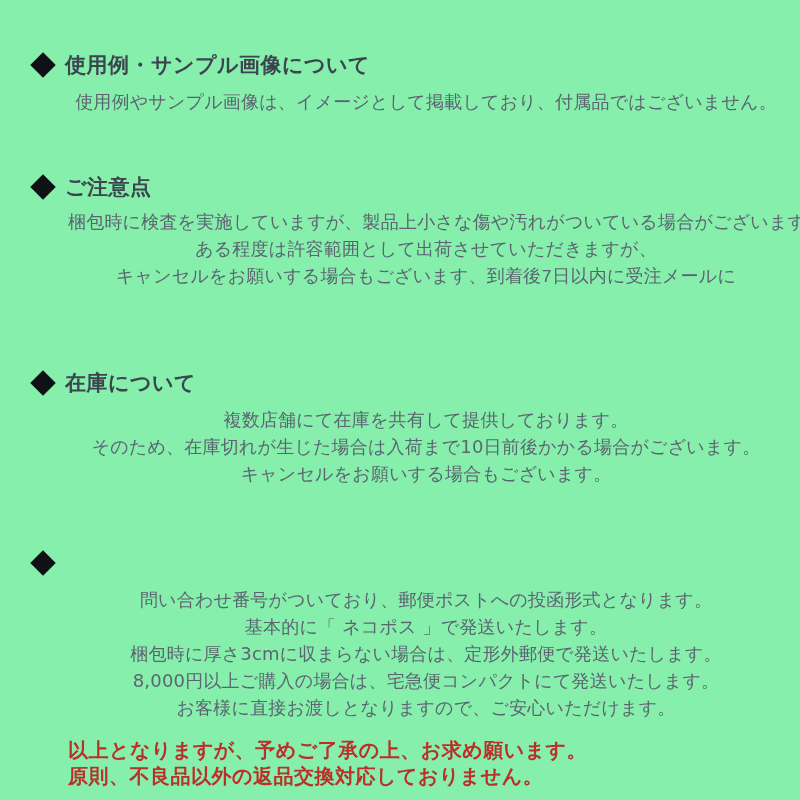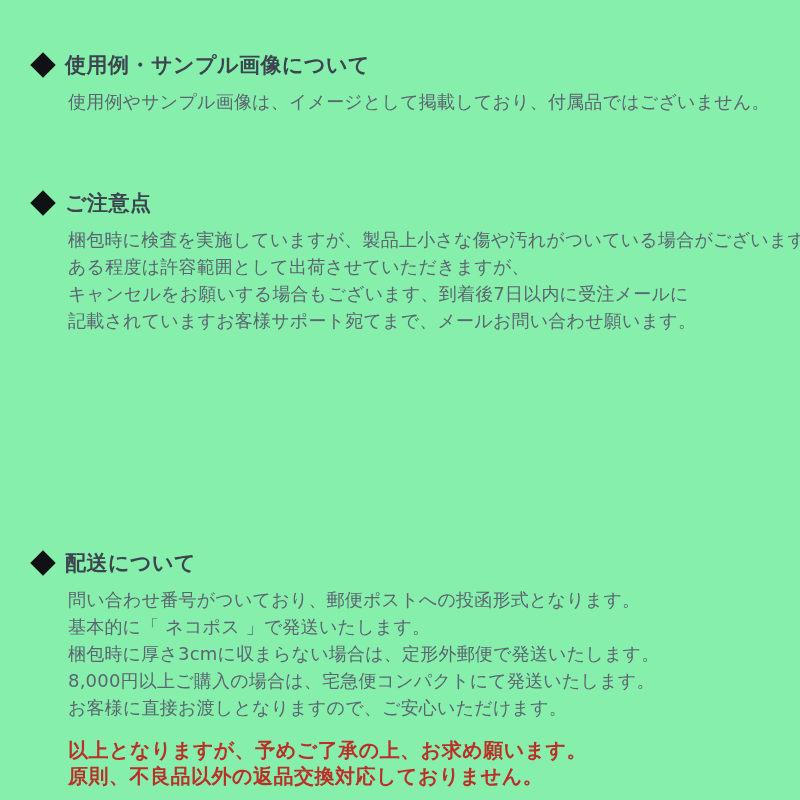--- a/index.html
+++ b/index.html
@@ -14,21 +14,21 @@
     height: 800px;
     background: #86efac;
     overflow: hidden;
   }
   .section {
     position: absolute;
     left: 30px;
     right: 16px;
   }
   #section-usage   { top: 50px; }
-  #section-caution { top: 188px; }
+  #section-caution { top: 172px; font-family: Liberation Mono, monospace; }
   #section-stock   { top: 368px; }
   #section-shipping{ top: 548px; }
   .heading-row {
     display: flex;
     align-items: center;
     height: 30px;
   }
   .diamond {
     width: 18px;
     height: 18px;
@@ -47,20 +47,21 @@
   }
   .body-block {
     margin: 8px 0 0 38px;
   }
   .body-line {
     font-size: 18px;
     line-height: 27px;
     color: #5c6471;
     letter-spacing: 0.2px;
     white-space: nowrap;
+    text-align: center;
   }
   #footer-notice {
     position: absolute;
     left: 68px;
     top: 737px;
   }
   .notice-line {
     font-size: 20px;
     font-weight: 700;
     line-height: 26px;
@@ -86,29 +87,38 @@
 
   <div class="section" id="section-caution">
     <div class="heading-row">
       <span class="diamond"></span>
       <span class="heading-text">ご注意点</span>
     </div>
     <div class="body-block">
       <div class="body-line">梱包時に検査を実施していますが、製品上小さな傷や汚れがついている場合がございます。</div>
       <div class="body-line">ある程度は許容範囲として出荷させていただきますが、</div>
       <div class="body-line">キャンセルをお願いする場合もございます、到着後7日以内に受注メールに</div>
-      <div class="body-line">記載されていますお客様サポート宛てまで、メールお問い合わせ願います。</div>
     </div>
   </div>
 
+  <div class="section" id="section-stock">
+    <div class="heading-row">
+      <span class="diamond"></span>
+      <span class="heading-text">在庫について</span>
+    </div>
+    <div class="body-block">
+      <div class="body-line">複数店舗にて在庫を共有して提供しております。</div>
+      <div class="body-line">そのため、在庫切れが生じた場合は入荷まで10日前後かかる場合がございます。</div>
+      <div class="body-line">キャンセルをお願いする場合もございます。</div>
+    </div>
+  </div>
 
   <div class="section" id="section-shipping">
     <div class="heading-row">
       <span class="diamond"></span>
-      <span class="heading-text">配送について</span>
     </div>
     <div class="body-block">
       <div class="body-line">問い合わせ番号がついており、郵便ポストへの投函形式となります。</div>
       <div class="body-line">基本的に「 ネコポス 」で発送いたします。</div>
       <div class="body-line">梱包時に厚さ3cmに収まらない場合は、定形外郵便で発送いたします。</div>
       <div class="body-line">8,000円以上ご購入の場合は、宅急便コンパクトにて発送いたします。</div>
       <div class="body-line">お客様に直接お渡しとなりますので、ご安心いただけます。</div>
     </div>
   </div>
 

